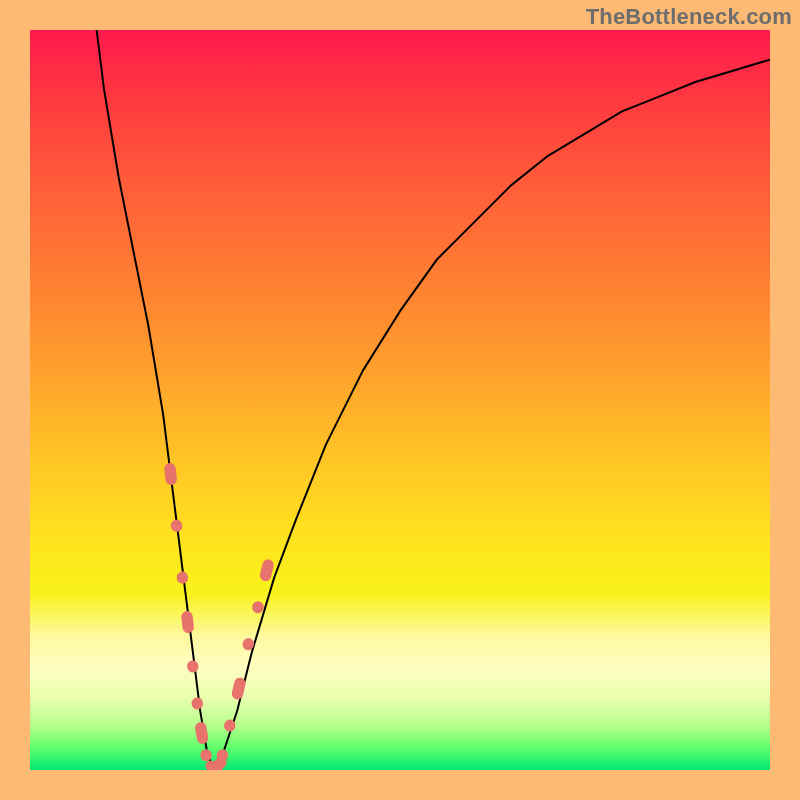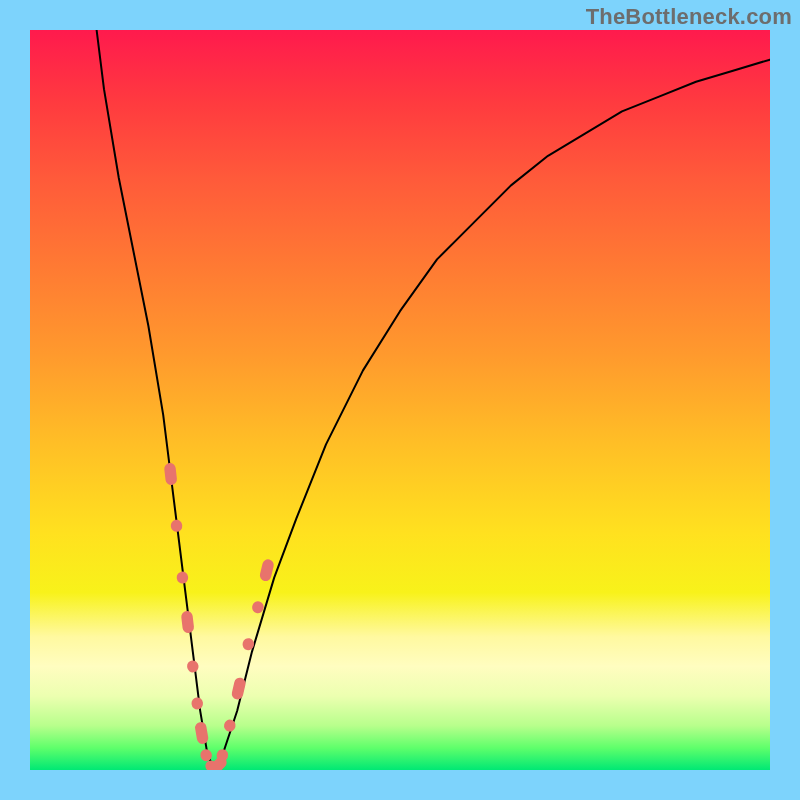--- a/index.html
+++ b/index.html
@@ -7,21 +7,21 @@
     padding: 0;
     width: 800px;
     height: 800px;
     overflow: hidden;
     font-family: Arial, Helvetica, sans-serif;
   }
   .frame {
     position: relative;
     width: 800px;
     height: 800px;
-    background: #7dd3fc;
+    background: #fdba74;
   }
   .plot-area {
     position: absolute;
     left: 30px;
     top: 30px;
     width: 740px;
     height: 740px;
     
     background: linear-gradient(to bottom,
       #ff1a4d 0%,

